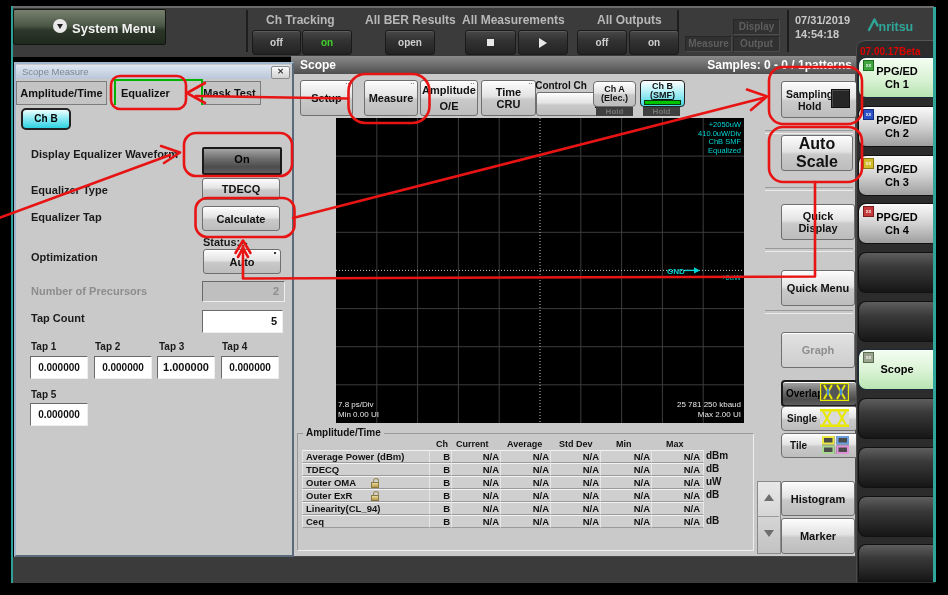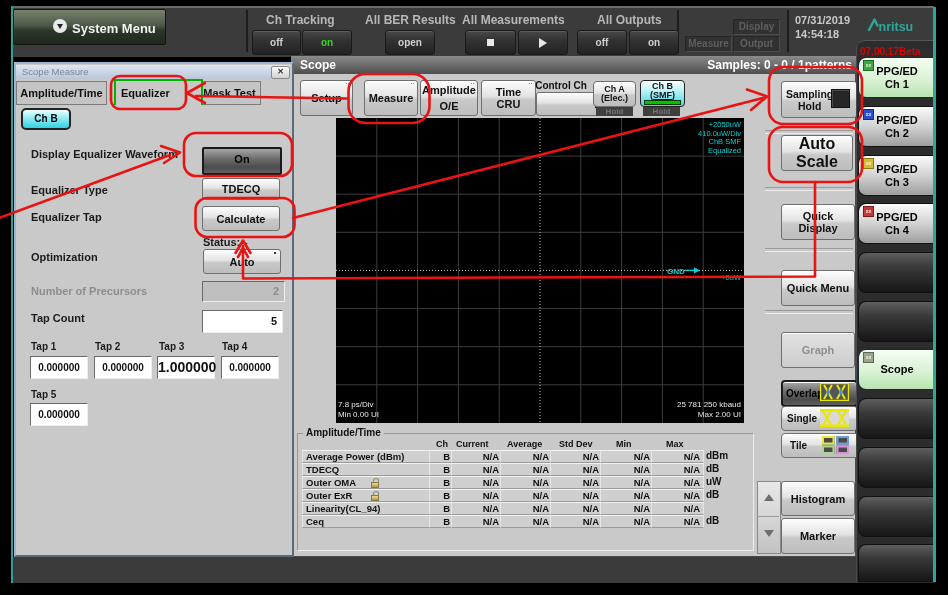--- a/index.html
+++ b/index.html
@@ -284,21 +284,21 @@
 <div class="abs b" style="left:31px;top:285px;font-size:11px;color:#8d8d8d;">Number of Precursors</div>
 <div class="inp" style="left:202px;top:281px;width:76px;height:19px;background:#bfbfbf;color:#8d8d8d;font-size:11px;text-align:right;padding-right:5px;line-height:19px;">2</div>
 <div class="abs b" style="left:31px;top:312px;font-size:11px;color:#1a1a1a;">Tap Count</div>
 <div class="inp" style="left:202px;top:310px;width:74px;height:21px;font-size:11px;text-align:right;padding-right:5px;line-height:21px;">5</div>
 <div class="abs b" style="left:31px;top:341px;font-size:10px;color:#1a1a1a;">Tap 1</div>
 <div class="abs b" style="left:95px;top:341px;font-size:10px;color:#1a1a1a;">Tap 2</div>
 <div class="abs b" style="left:159px;top:341px;font-size:10px;color:#1a1a1a;">Tap 3</div>
 <div class="abs b" style="left:222px;top:341px;font-size:10px;color:#1a1a1a;">Tap 4</div>
 <div class="inp" style="left:30px;top:356px;width:56px;height:21px;font-size:10px;text-align:center;line-height:21px;">0.000000</div>
 <div class="inp" style="left:94px;top:356px;width:56px;height:21px;font-size:10px;text-align:center;line-height:21px;">0.000000</div>
-<div class="inp" style="left:157px;top:356px;width:56px;height:21px;font-size:14px;text-align:center;line-height:21px;">1.000000</div>
+<div class="inp" style="left:157px;top:356px;width:56px;height:21px;font-size:11px;text-align:center;line-height:21px;">1.000000</div>
 <div class="inp" style="left:221px;top:356px;width:56px;height:21px;font-size:10px;text-align:center;line-height:21px;">0.000000</div>
 <div class="abs b" style="left:31px;top:389px;font-size:10px;color:#1a1a1a;">Tap 5</div>
 <div class="inp" style="left:30px;top:403px;width:56px;height:21px;font-size:10px;text-align:center;line-height:21px;">0.000000</div>
 
 <div class="abs" id="sidebar" style="left:856px;top:40px;width:78px;height:542px;background:#2c2c2c;border-radius:9px 0 0 0;border-top:1px solid #555;border-left:1px solid #4a4a4a;"></div>
 <div class="abs" style="left:860px;top:46px;color:#e00000;font-weight:bold;font-size:10px;">07.00.17Beta</div>
 <style>
  .side{position:absolute;left:858px;width:76px;height:39px;border-radius:8px 0 0 8px;
        border:1px solid #111;border-right:none;
        background:linear-gradient(180deg,#5e5e5e 0%,#3a3a3a 35%,#161616 100%);}

